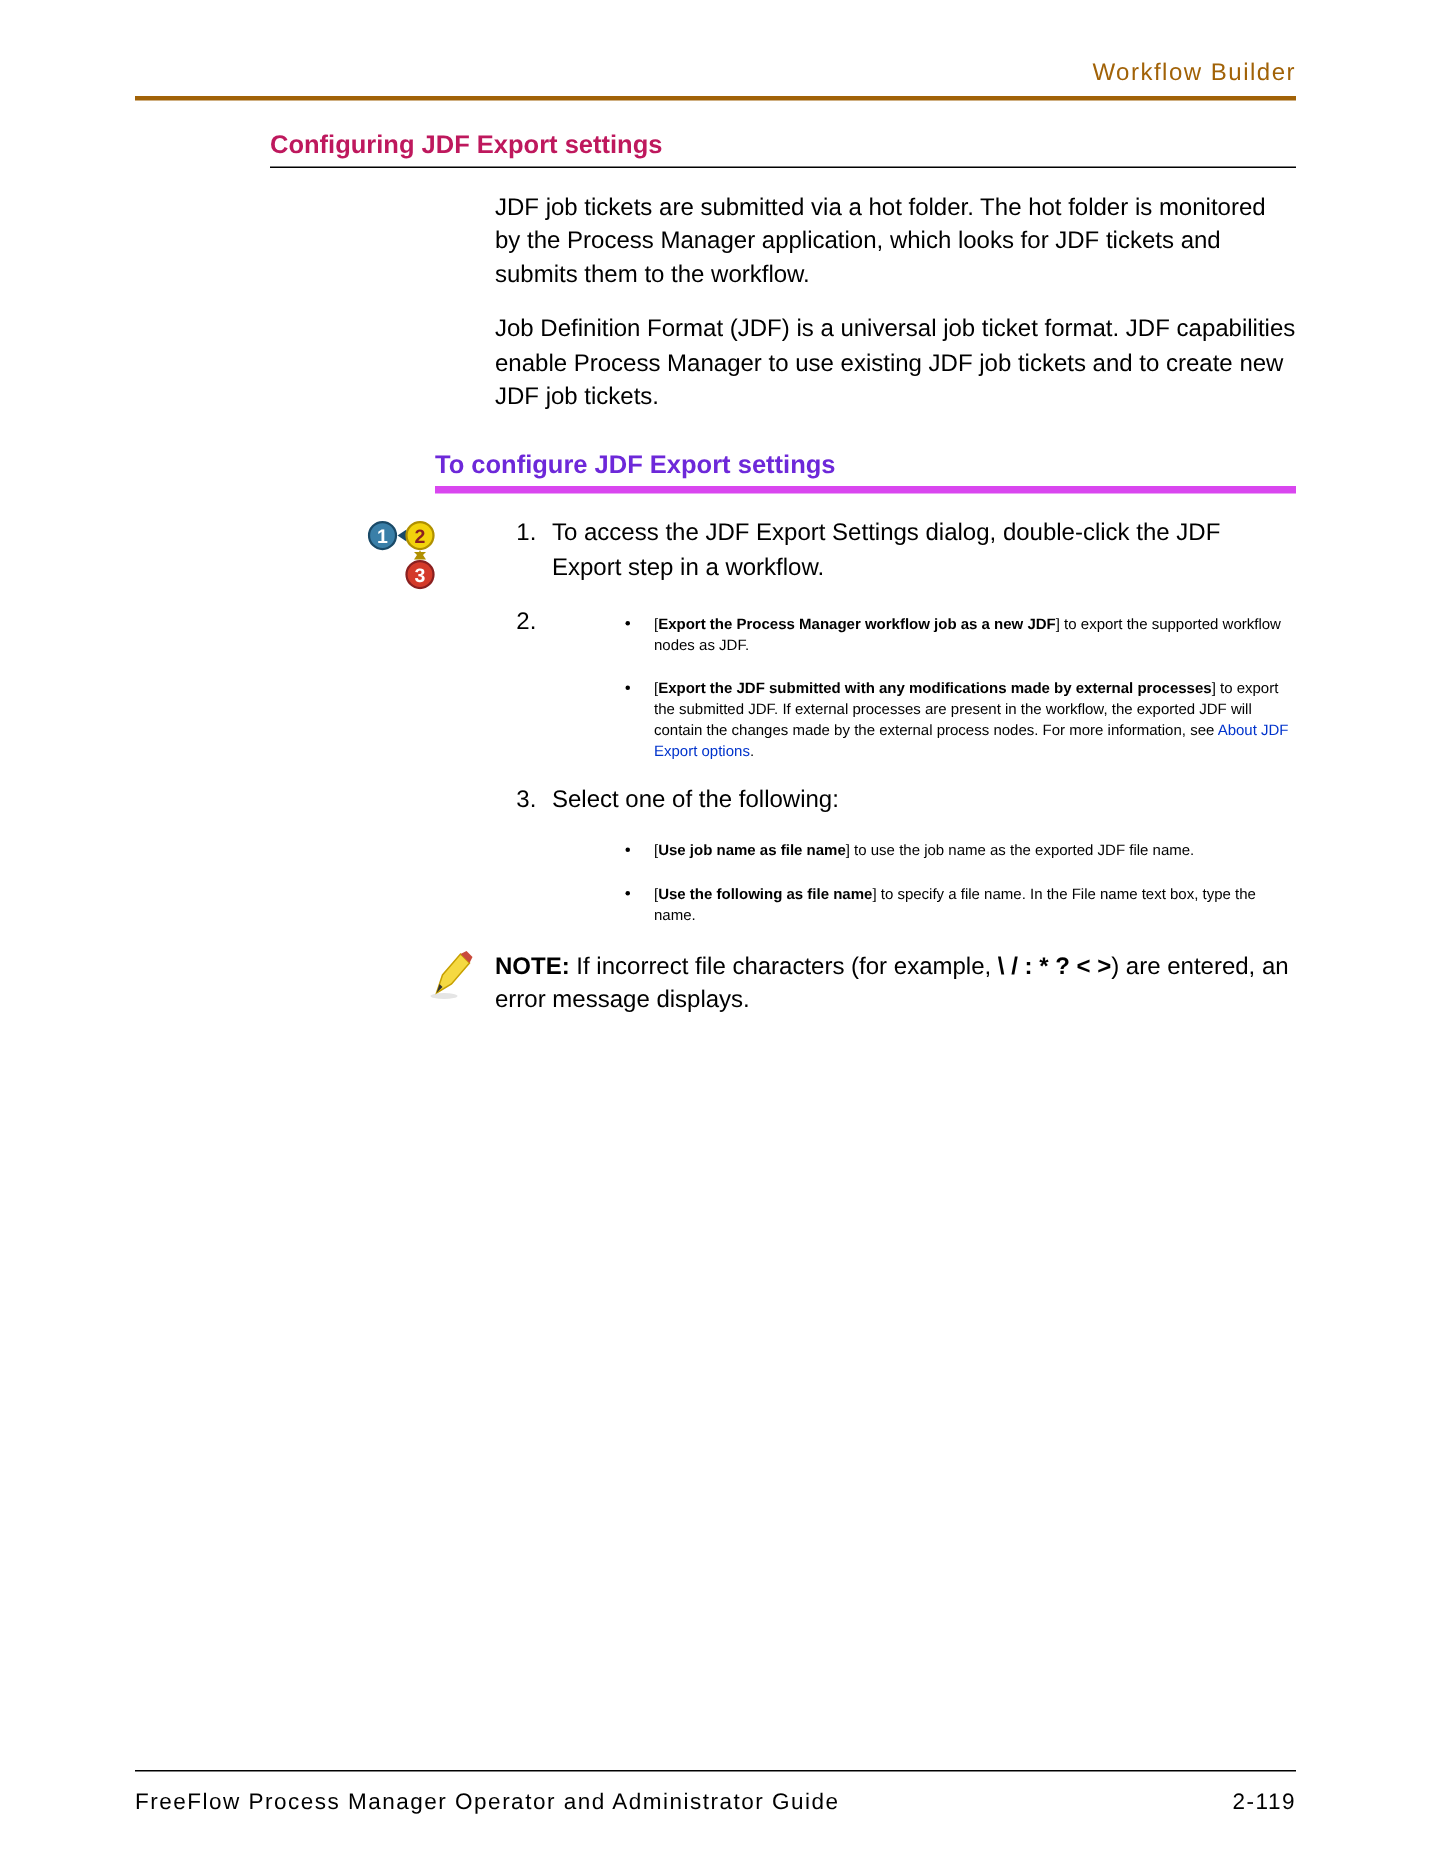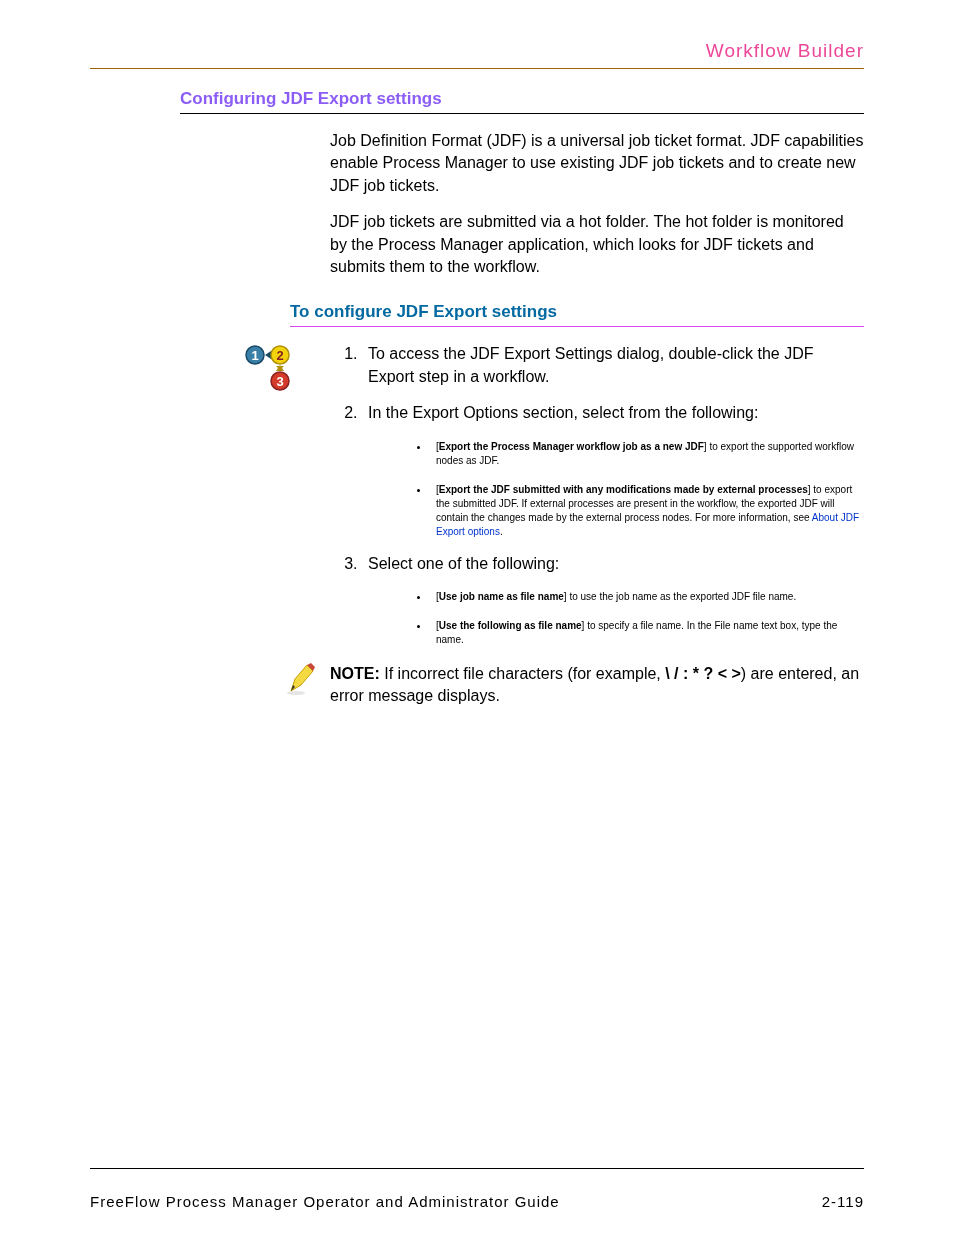--- a/index.html
+++ b/index.html
@@ -11,42 +11,42 @@
     width: 954px;
   }
   .page {
     padding: 40px 90px 30px 90px;
     box-sizing: border-box;
     min-height: 1235px;
     position: relative;
   }
   .header {
     text-align: right;
-    font-size: 19px;
+    font-size: 16px;
     letter-spacing: 1px;
-    color: #ec4899;
-    border-bottom: 1px solid #a16207;
+    color: #a16207;
+    border-bottom: 3px solid #a16207;
     padding-bottom: 6px;
     margin-bottom: 20px;
   }
   .section-heading {
-    color: #8b5cf6;
+    color: #be185d;
     font-weight: bold;
     font-size: 17px;
     border-bottom: 1px solid #000;
     padding-bottom: 4px;
     margin-left: 90px;
     margin-bottom: 16px;
     margin-top: 13px;
   }
   .subsection-heading {
-    color: #0369a1;
+    color: #6d28d9;
     font-weight: bold;
     font-size: 17px;
-    border-bottom: 1px solid #d946ef;
+    border-bottom: 5px solid #d946ef;
     padding-bottom: 4px;
     margin-left: 200px;
     margin-bottom: 16px;
     margin-top: 24px;
   }
   .paragraph {
     font-size: 16px;
     line-height: 1.4;
     margin-left: 240px;
     margin-bottom: 14px;
@@ -101,37 +101,37 @@
     top: -2px;
   }
   .italic {
   }
   .footer {
     position: absolute;
     bottom: 25px;
     left: 90px;
     right: 90px;
     border-top: 1px solid #000;
-    padding-top: 24px;
+    padding-top: 12px;
     font-size: 15px;
     letter-spacing: 1px;
     display: flex;
     justify-content: space-between;
     gap: 10px;
   }
 </style>
 </head>
 <body>
 
 <div class="page">
   <div class="header">Workflow Builder</div>
 
   <div class="section-heading">Configuring JDF Export settings</div>
+  <div class="paragraph">JDF job tickets are submitted via a hot folder. The hot folder is monitored by the Process Manager application, which looks for JDF tickets and submits them to the workflow.</div>
   <div class="paragraph">Job Definition Format (JDF) is a universal job ticket format. JDF capabilities enable Process Manager to use existing JDF job tickets and to create new JDF job tickets.</div>
-  <div class="paragraph">JDF job tickets are submitted via a hot folder. The hot folder is monitored by the Process Manager application, which looks for JDF tickets and submits them to the workflow.</div>
 
   <div class="subsection-heading">To configure JDF Export settings</div>
 
   <div class="content-with-icon">
     <div class="steps-icon">
       <svg width="45" height="48" viewBox="0 0 45 48">
         <circle cx="10" cy="12" r="9" fill="#3a7fa8" stroke="#1a4a68" stroke-width="1.5"></circle>
         <text x="10" y="17" font-family="Arial" font-size="13" font-weight="bold" fill="#fff" text-anchor="middle">1</text>
         <polygon points="20,12 26,8 26,16" fill="#1a4a68"></polygon>
         <circle cx="35" cy="12" r="9" fill="#f2d30c" stroke="#b09000" stroke-width="1.5"></circle>
@@ -139,21 +139,20 @@
         <polygon points="35,23 31,27 39,27" fill="#b09000" transform="rotate(180 35 25)"></polygon>
         <polygon points="35,22 31,28 39,28" fill="#b09000"></polygon>
         <circle cx="35" cy="38" r="9" fill="#d43a2a" stroke="#8a2020" stroke-width="1.5"></circle>
         <text x="35" y="43" font-family="Arial" font-size="13" font-weight="bold" fill="#fff" text-anchor="middle">3</text>
       </svg>
     </div>
 
     <ol class="ordered-list">
       <li>To access the JDF Export Settings dialog, double-click the JDF Export step in a workflow.</li>
       <li>
-        <span>In the Export Options section, select from the following:</span>
         <ul class="sub-bullets">
           <li>[<span class="bold">Export the Process Manager workflow job as a new JDF</span><span>] to export the supported workflow nodes as JDF.</span></li>
           <li>[<span class="bold">Export the JDF submitted with any modifications made by external processes</span><span>] to export the submitted JDF. If external processes are present in the workflow, the exported JDF will contain the changes made by the external process nodes. For more information, see </span><span class="link">About JDF Export options</span>.</li>
         </ul>
       </li>
       <li>
         <span>Select one of the following:</span>
         <ul class="sub-bullets">
           <li>[<span class="bold">Use job name as file name</span><span>] to use the job name as the exported JDF file name.</span></li>
           <li>[<span class="bold">Use the following as file name</span><span>] to specify a file name. In the File name text box, type the name.</span></li>

